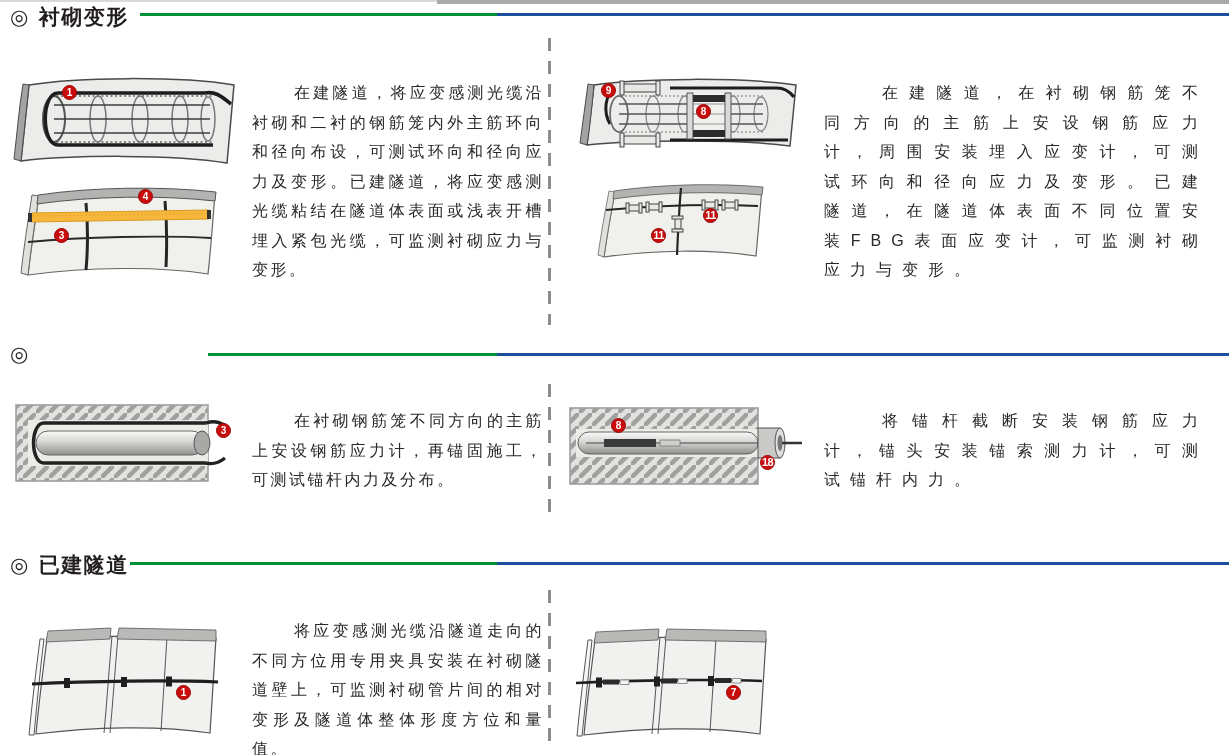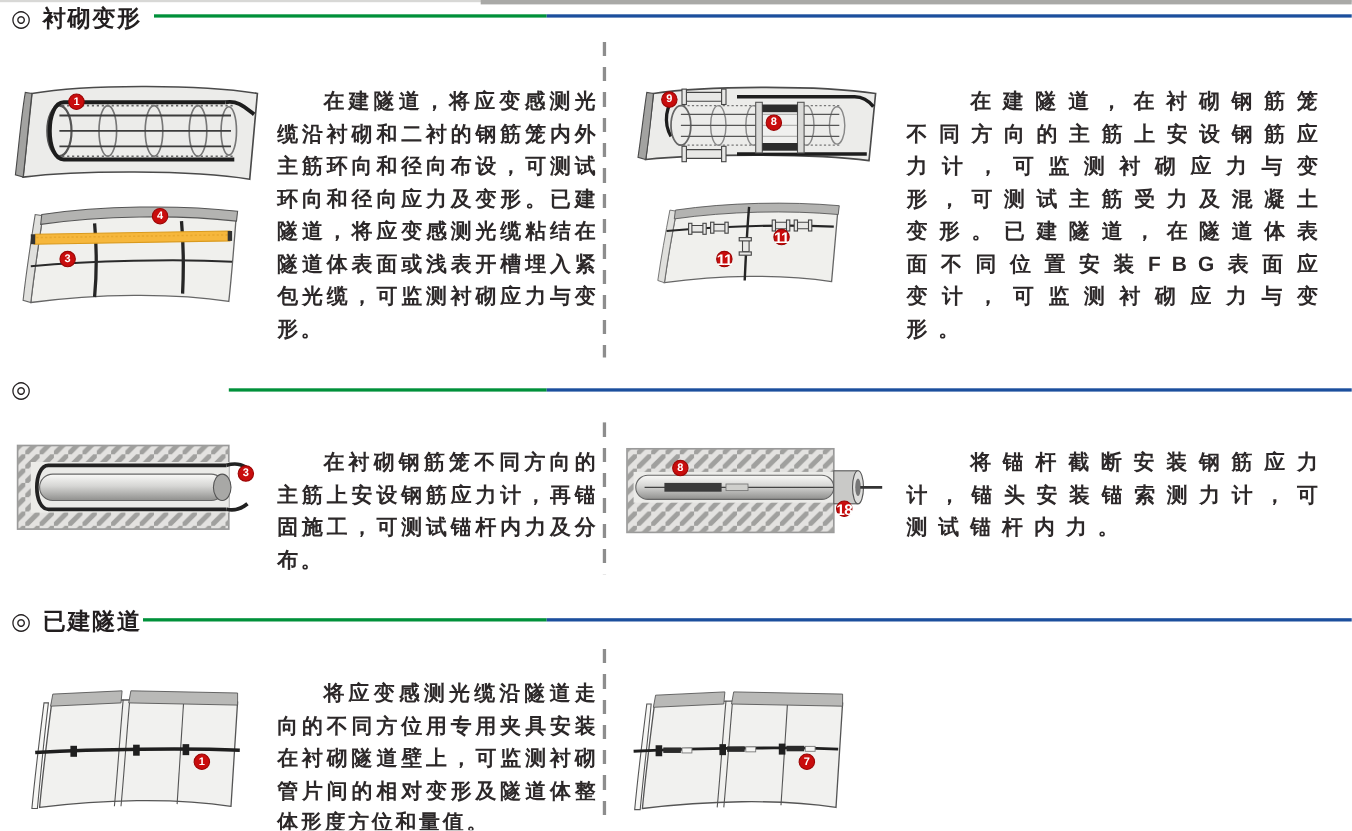--- a/index.html
+++ b/index.html
@@ -15,34 +15,34 @@
   }
   .bullet { font-size:21px; font-weight:bold; }
   .h-line { position:absolute; height:3px; display:flex; }
   .h-line .seg-green { background:#00913a; height:3px; }
   .h-line .seg-blue  { background:#1c4f9d; height:3px; flex:1; }
   .v-divider {
     position:absolute; width:3px;
     background-image:repeating-linear-gradient(to bottom,#8d8d8d 0 13px,transparent 13px 23px);
   }
   .body-text {
-    position:absolute; font-size:19px; line-height:29.5px; font-weight:700;
+    position:absolute; font-size:16px; line-height:29.5px; font-weight:400;
     text-align:justify; color:#2c2829;
   }
   .left-text  { width:292px; letter-spacing:2.5px; text-indent:42px; }
   .right-text { width:384px; letter-spacing:10px;  text-indent:58px; }
   .figure { position:absolute; }
   .figure svg { display:block; }
   .marker {
     position:absolute; width:15px; height:15px; border-radius:50%;
     background:#c90d0d; border:1px solid #9b0606; box-sizing:border-box;
     color:#ffffff; font-size:10px; font-weight:bold;
     display:flex; align-items:center; justify-content:center; line-height:1;
   }
-  .marker.two { font-size:14px; letter-spacing:-0.5px; }
+  .marker.two { font-size:11px; letter-spacing:-0.5px; }
   .bottom-line-thin  { position:absolute; left:0;   top:747; width:1229px; height:2px; background:#d8d8d6; }
   .bottom-line-thick { position:absolute; left:437px; top:748; width:792px; height:4px; background:#a9a9a7; }
 </style>
 </head>
 <body>
 
 <div class="page">
 
   <svg width="0" height="0" style="position:absolute">
     <defs>
@@ -169,21 +169,21 @@
       <g fill="#e8e8e6" stroke="#444" stroke-width="1">
         <rect x="83" y="38" width="6" height="11" rx="1"></rect>
         <rect x="80" y="36" width="11" height="3"></rect>
         <rect x="80" y="49" width="11" height="3"></rect>
       </g>
     </svg>
     <div class="marker two" style="left:111px; top:28px;">11</div>
     <div class="marker two" style="left:59px; top:48px;">11</div>
   </div>
 
-  <div class="body-text right-text" style="left:824px; top:78px;">在建隧道，在衬砌钢筋笼不同方向的主筋上安设钢筋应力计，可监测衬砌应力与变形，可测试主筋受力及混凝土变形。已建隧道，在隧道体表面不同位置安装FBG表面应变计，可监测衬砌应力与变形。</div>
+  <div class="body-text right-text" style="left:824px; top:78px;">在建隧道，在衬砌钢筋笼不同方向的主筋上安设钢筋应力计，周围安装埋入应变计，可测试环向和径向应力及变形。已建隧道，在隧道体表面不同位置安装FBG表面应变计，可监测衬砌应力与变形。</div>
 
   <div class="sec-title" style="left:10px; top:342px;">
     <span class="bullet">◎</span>
   </div>
   <div class="h-line" style="left:208px; top:353px; width:1021px;">
     <div class="seg-green" style="width:289px;"></div>
     <div class="seg-blue"></div>
   </div>
   <div class="v-divider" style="left:548px; top:384px; height:138px;"></div>
 

